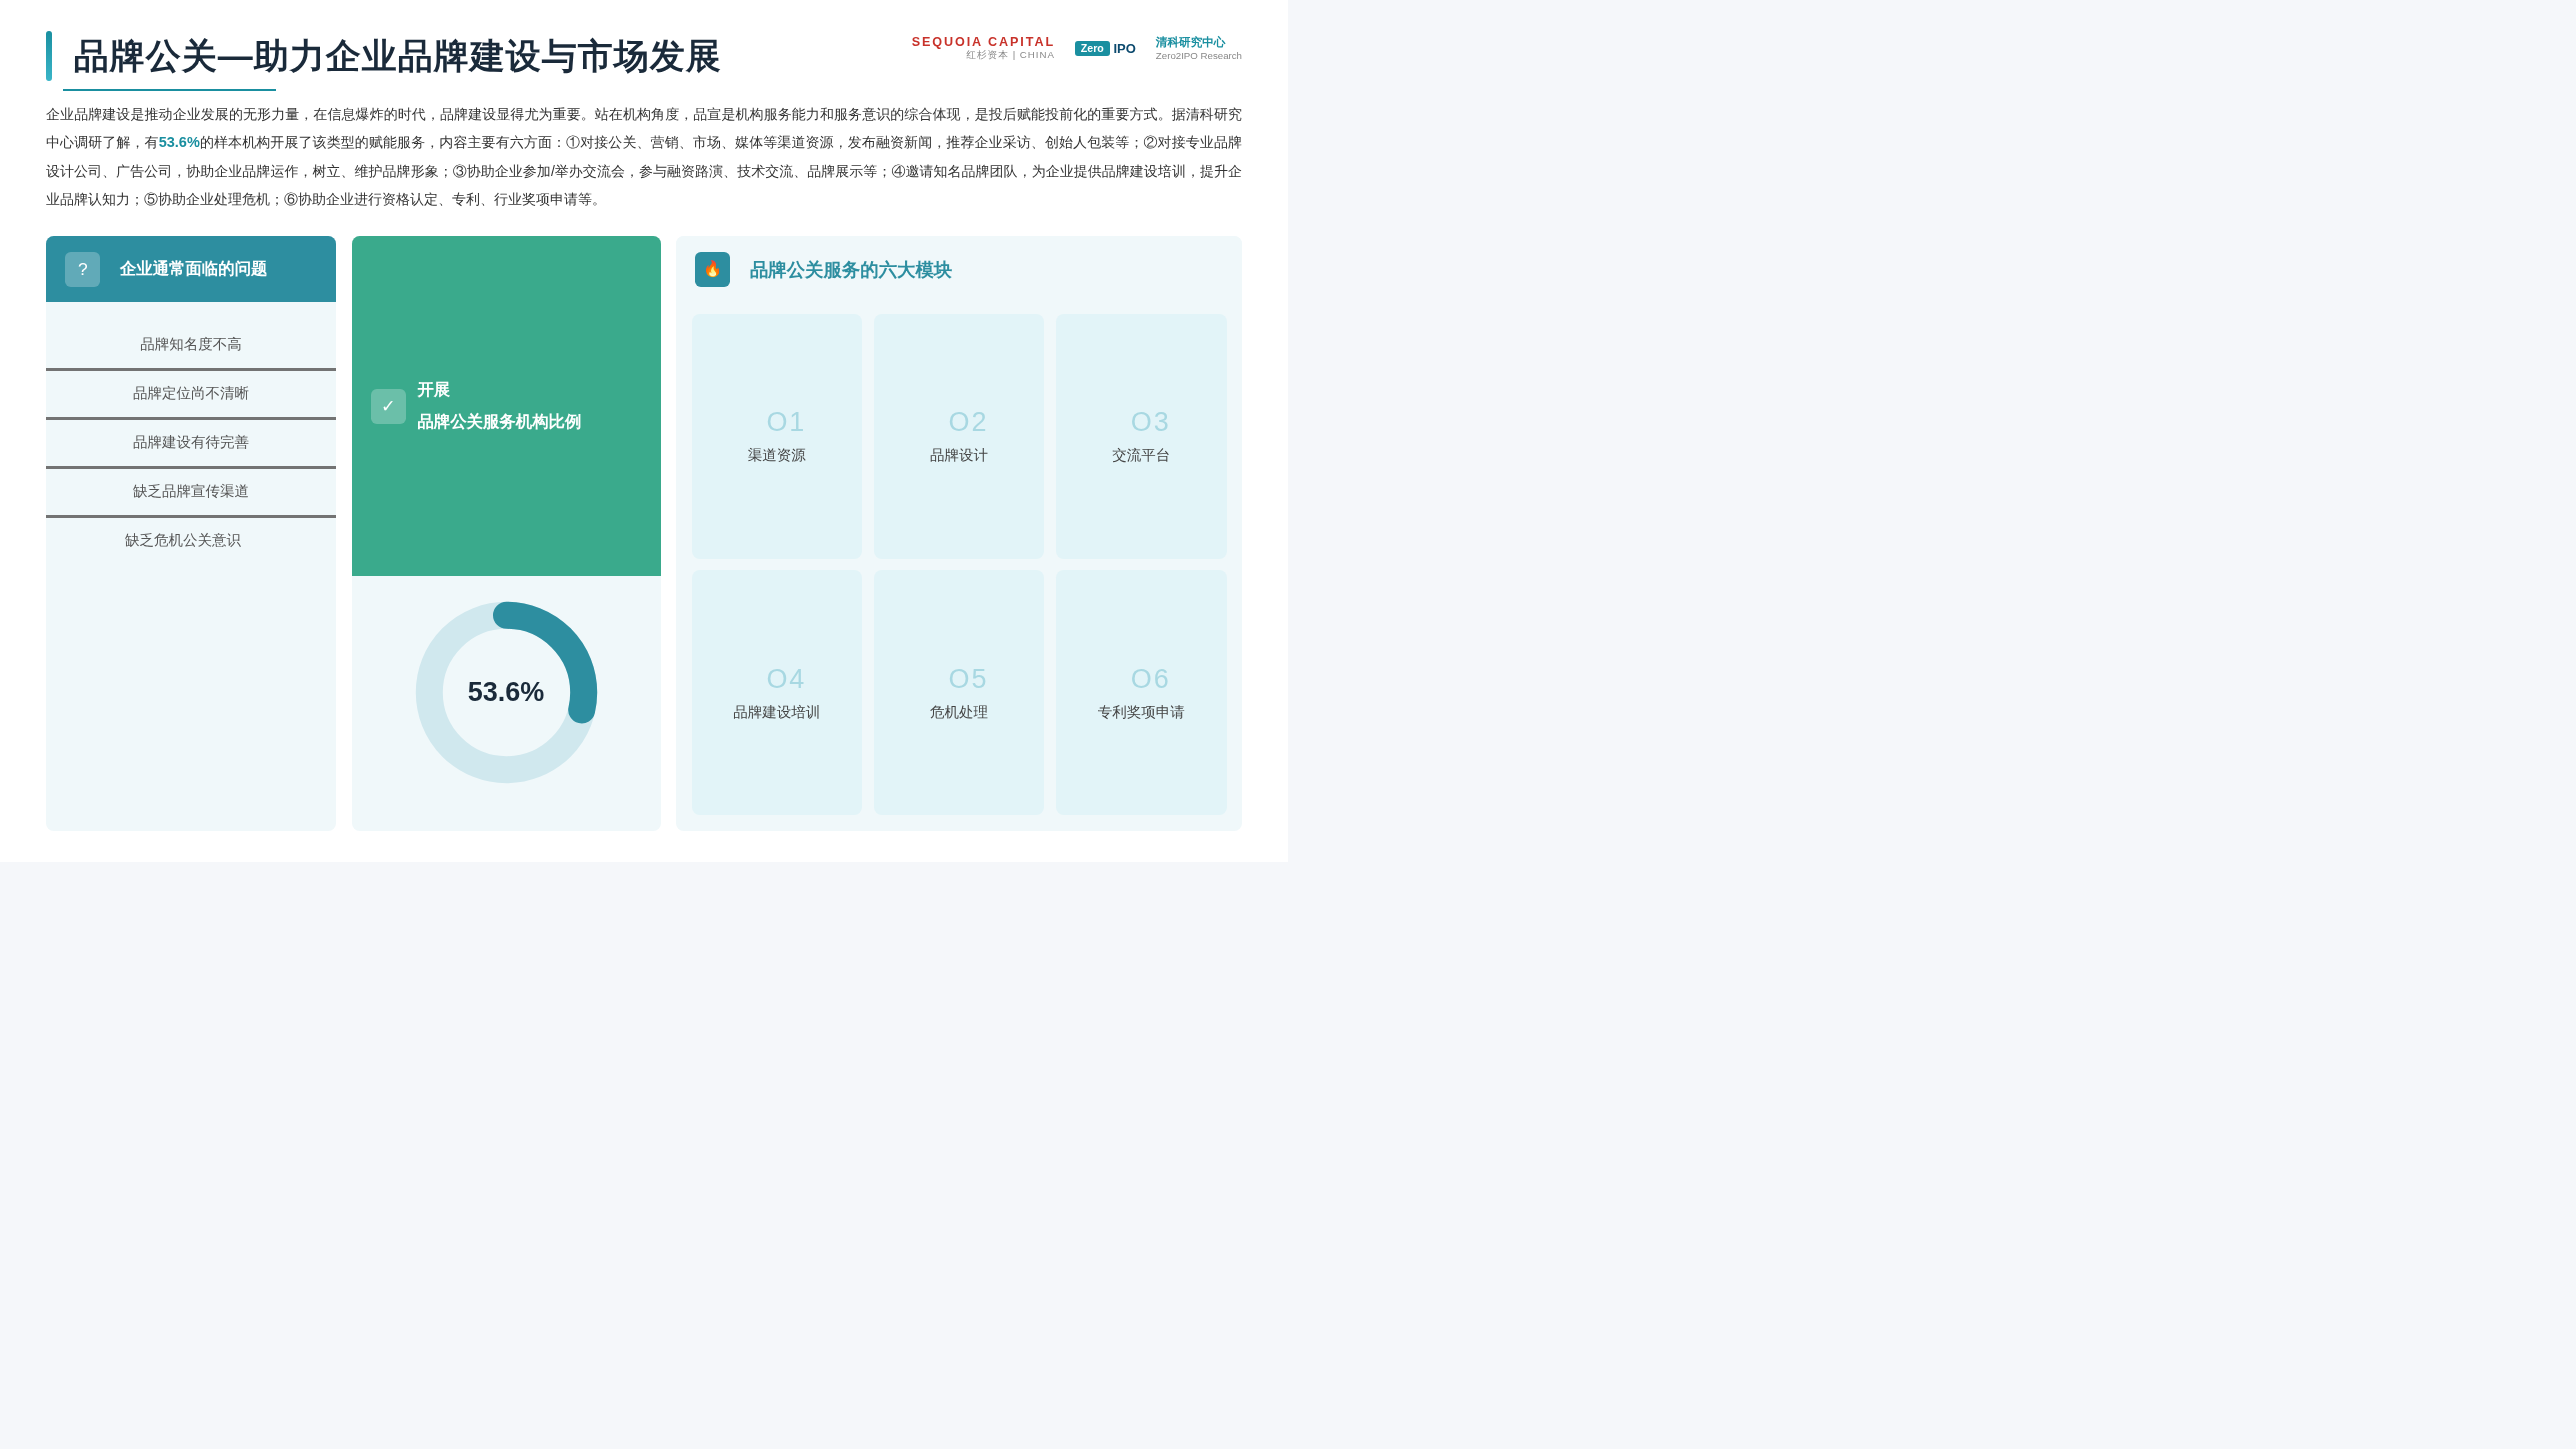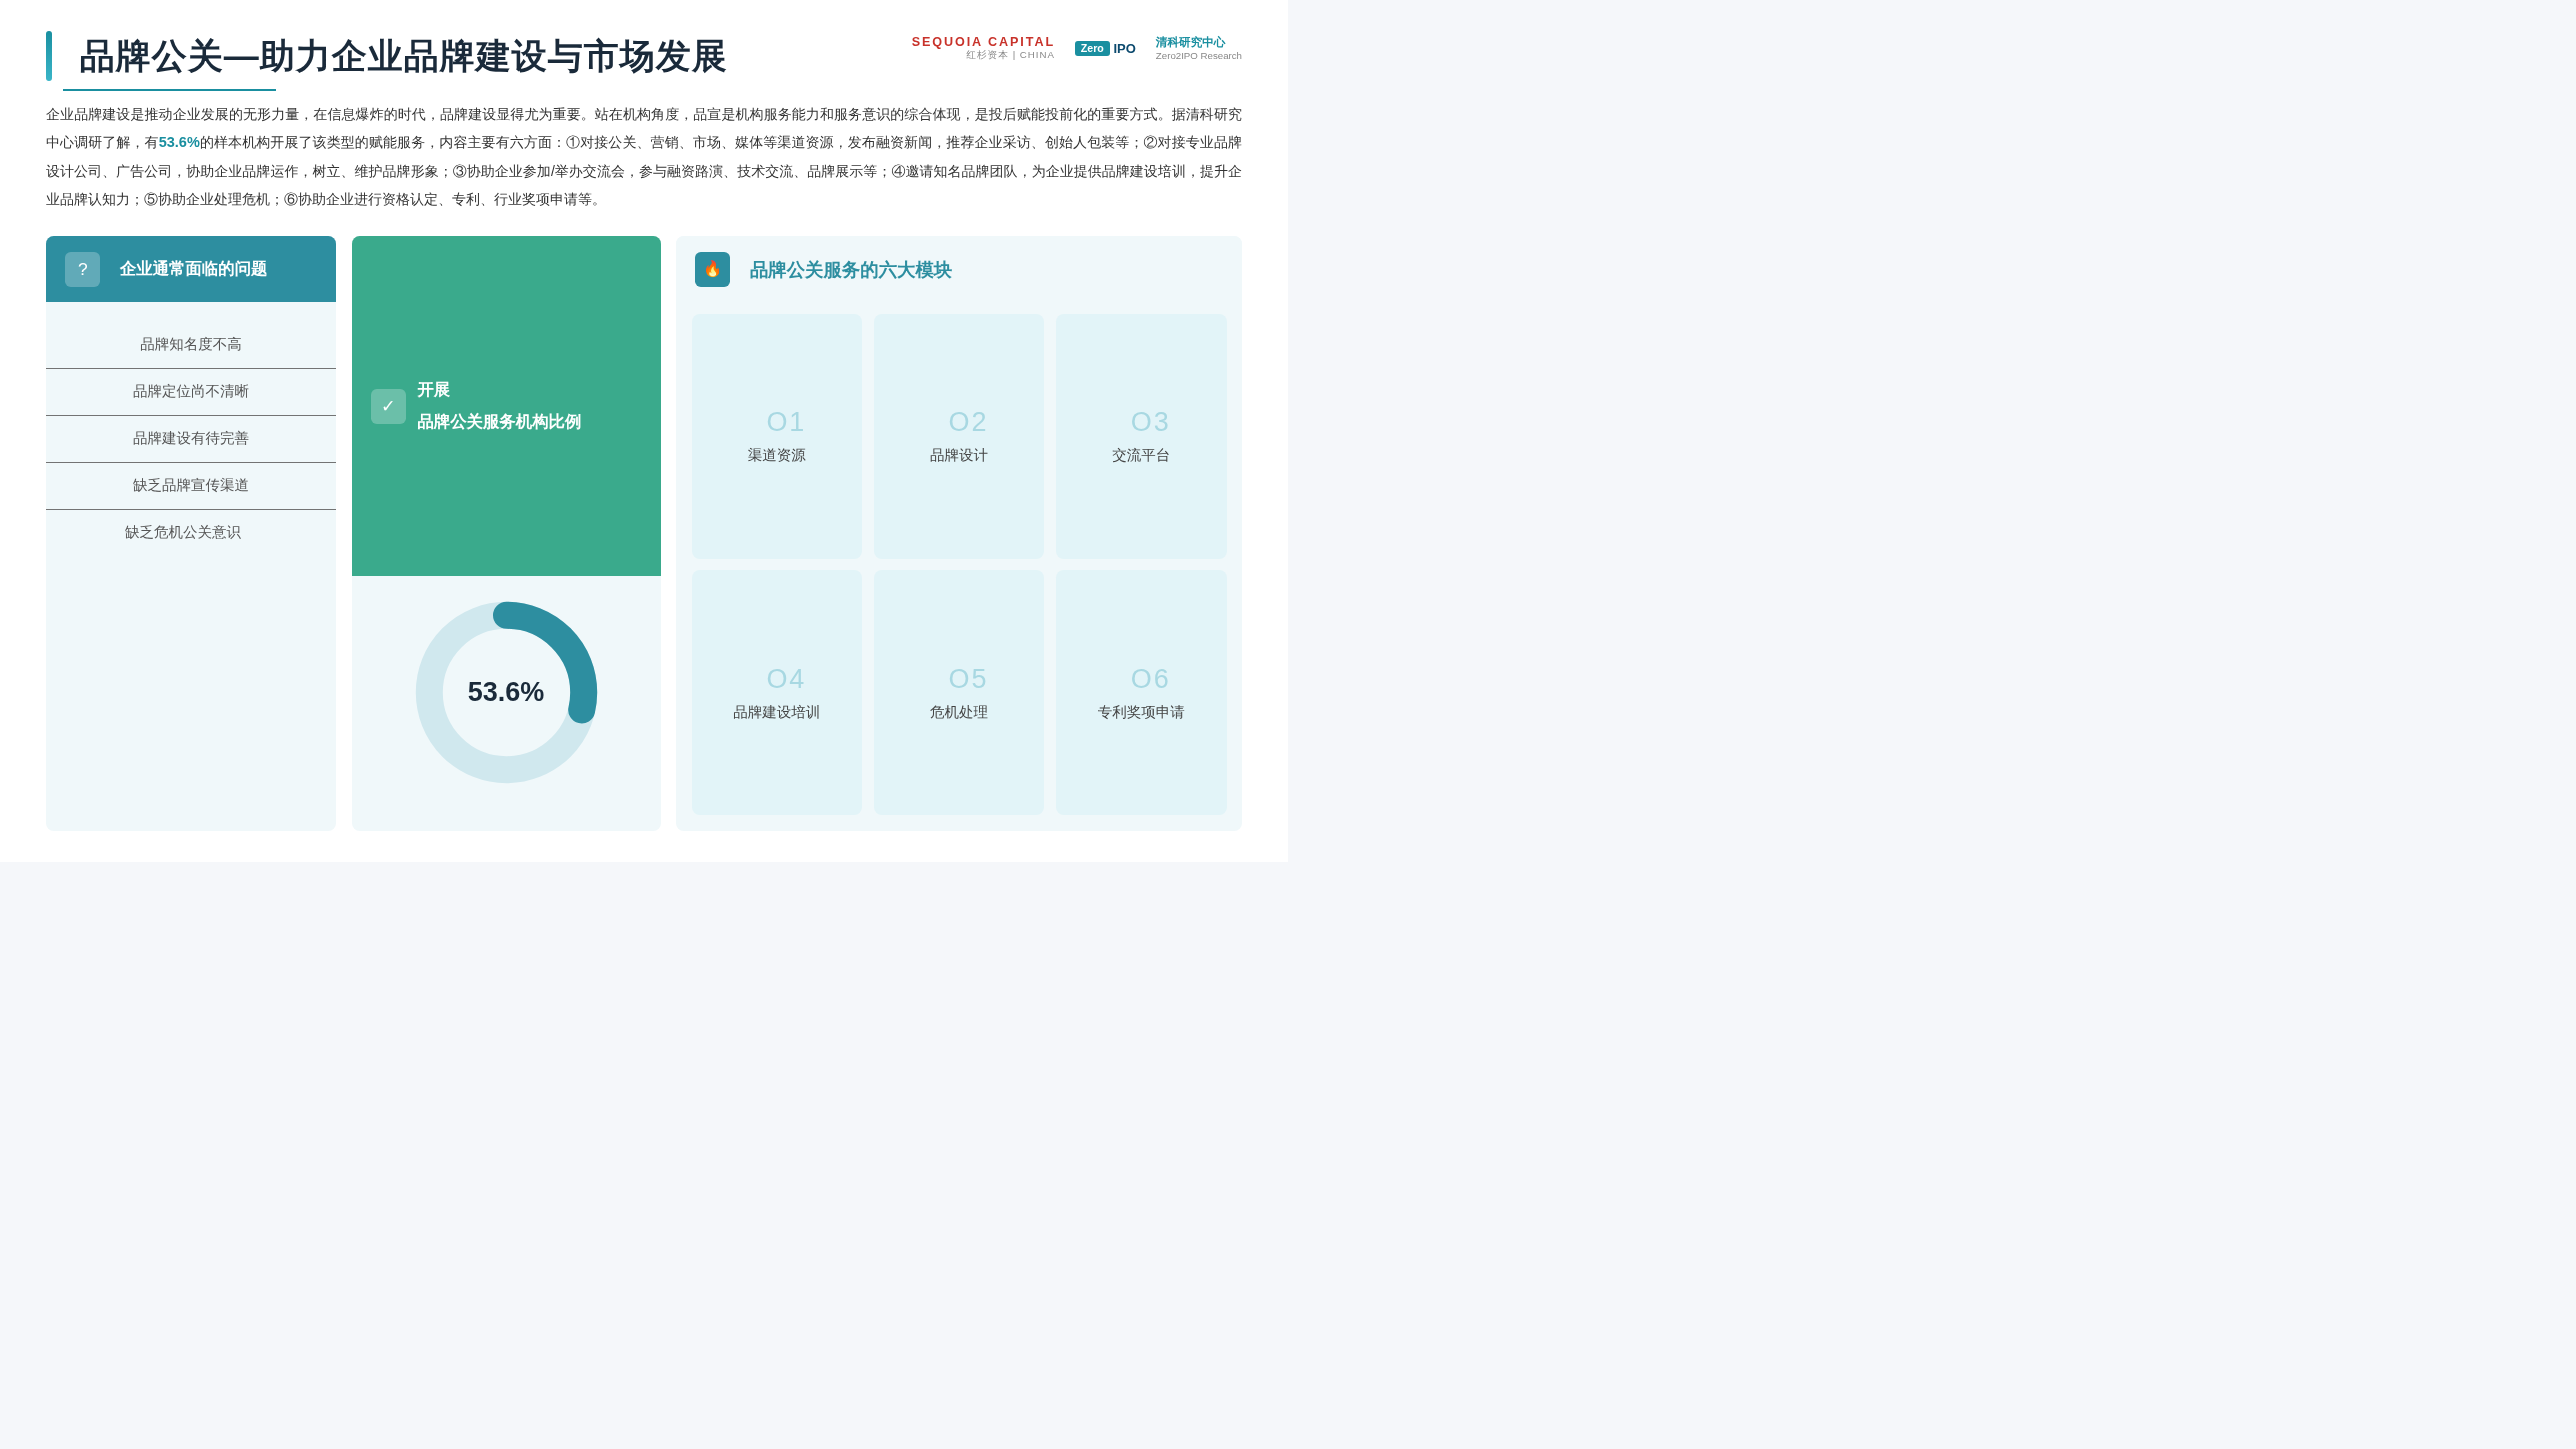--- a/index.html
+++ b/index.html
@@ -25,21 +25,21 @@
       justify-content: space-between;
       margin-bottom: 9.7px;
     }
     .title-block {
       display: flex;
       flex-direction: column;
     }
     .title-row {
       display: flex;
       align-items: center;
-      gap: 28px;
+      gap: 22px;
     }
     .title-bar {
       width: 5.8px;
       height: 50px;
       background: linear-gradient(180deg, #1a8fa0 0%, #3ab5c8 100%);
       border-radius: 2.9px;
       flex-shrink: 0;
     }
     .main-title {
       font-size: 35px;
@@ -174,21 +174,21 @@
       padding: 19.3px 0;
       display: flex;
       flex-direction: column;
       gap: 0;
     }
     .problem-item {
       text-align: center;
       padding: 13.5px 23px;
       font-size: 14.5px;
       color: #555;
-      border-bottom: 1px solid #737373;
+      border-bottom: 3px solid #737373;
     }
     .problem-item:last-child {
       border-bottom: none;
       padding-left: 7px;
     }
 
     
     .panel-mid {
       background: #f0f8fa;
       border-radius: 7.7px;

